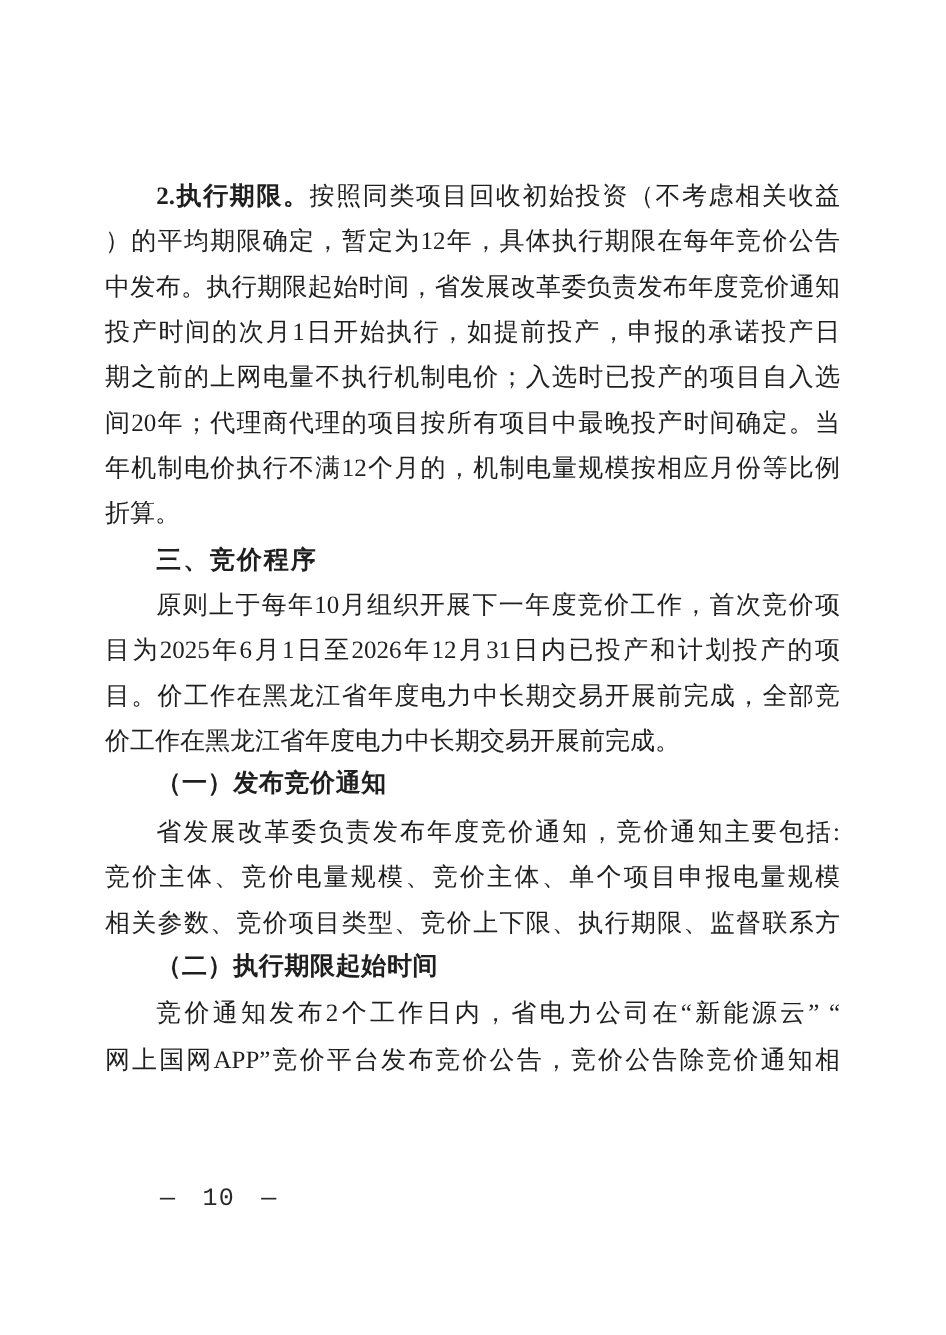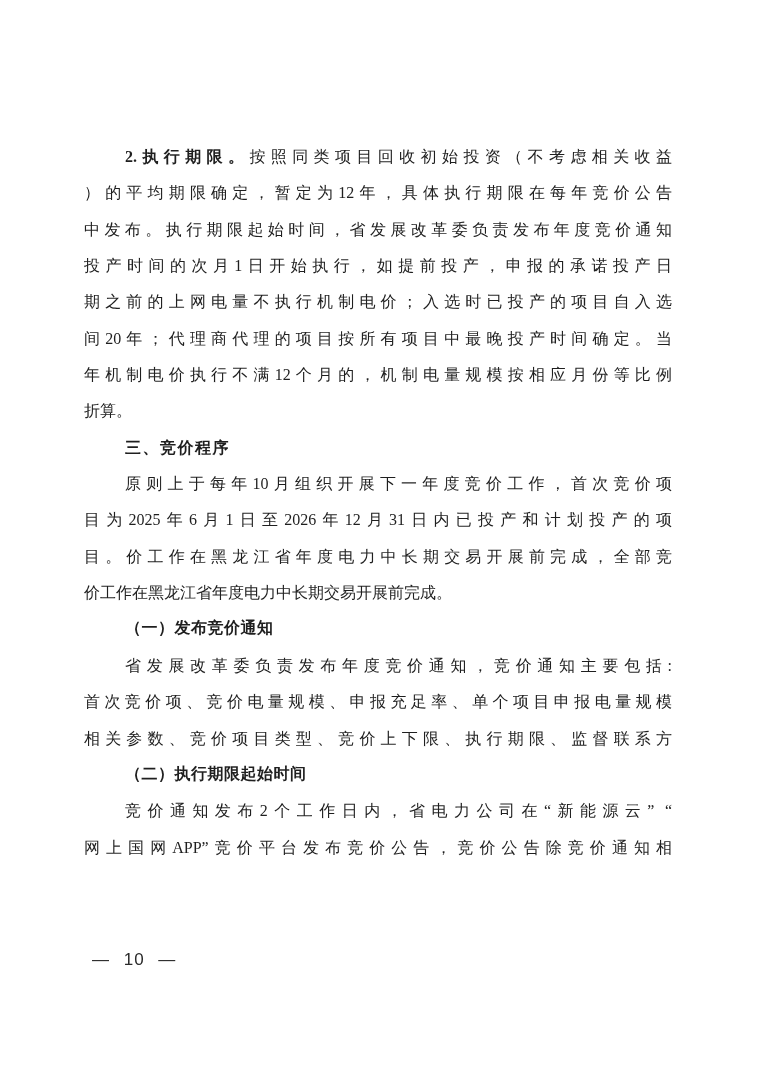--- a/index.html
+++ b/index.html
@@ -16,21 +16,21 @@
     font-family: "Liberation Serif", "DejaVu Serif", serif;
     color: #1f1f1f;
   }
   .text-body {
     position: absolute;
     left: 84px;
     top: 139px;
     width: 588px;
   }
   .line {
-    font-size: 16px;
+    font-size: 20px;
     line-height: 36.35px;
     height: 36.35px;
     overflow: hidden;
     text-align: justify;
     text-align-last: auto;
     white-space: normal;
     color: #1f1f1f;
   }
   .line.justify {
     text-align-last: justify;
@@ -50,26 +50,26 @@
   }
   .line.heading-kai {
     font-family: Liberation Mono, monospace;
     font-weight: 700;
     text-align: center;
     text-align-last: left;
     letter-spacing: 0.5px;
   }
   .page-number {
     position: absolute;
-    left: 92px;
+    left: 128px;
     top: 948px;
-    font-size: 17px;
+    font-size: 20px;
     line-height: 24px;
     color: #2a2a2a;
-    font-family: Liberation Sans, sans-serif;
+    font-family: Liberation Mono, monospace;
     word-spacing: 8px;
     letter-spacing: 1px;
   }
 </style>
 </head>
 <body>
 
 <div class="doc-page">
   <div class="text-body">
       <div class="line indent justify"><b class="lead">2.执行期限。</b><span>按照同类项目回收初始投资（不考虑相关收益</span></div>
@@ -80,20 +80,20 @@
       <div class="line justify"><span>间20年；代理商代理的项目按所有项目中最晚投产时间确定。当</span></div>
       <div class="line justify"><span>年机制电价执行不满12个月的，机制电量规模按相应月份等比例</span></div>
       <div class="line"><span>折算。</span></div>
       <div class="line heading-hei indent"><span>三、竞价程序</span></div>
       <div class="line indent justify"><span>原则上于每年10月组织开展下一年度竞价工作，首次竞价项</span></div>
       <div class="line justify"><span>目为2025年6月1日至2026年12月31日内已投产和计划投产的项</span></div>
       <div class="line justify"><span>目。价工作在黑龙江省年度电力中长期交易开展前完成，全部竞</span></div>
       <div class="line"><span>价工作在黑龙江省年度电力中长期交易开展前完成。</span></div>
       <div class="line heading-kai indent"><span>（一）发布竞价通知</span></div>
       <div class="line indent justify"><span>省发展改革委负责发布年度竞价通知，竞价通知主要包括:</span></div>
-      <div class="line justify"><span>首次竞价项、竞价电量规模、申报充足率、单个项目申报电量规模</span></div>
+      <div class="line justify"><span>竞价主体、竞价电量规模、竞价主体、单个项目申报电量规模</span></div>
       <div class="line justify"><span>相关参数、竞价项目类型、竞价上下限、执行期限、监督联系方</span></div>
       <div class="line heading-kai indent"><span>（二）执行期限起始时间</span></div>
       <div class="line indent justify"><span>竞价通知发布2个工作日内，省电力公司在“新能源云” “</span></div>
       <div class="line justify"><span>网上国网APP”竞价平台发布竞价公告，竞价公告除竞价通知相</span></div>
     </div>
   <div class="page-number">— 10 —</div>
 </div>
 
 </body></html>

